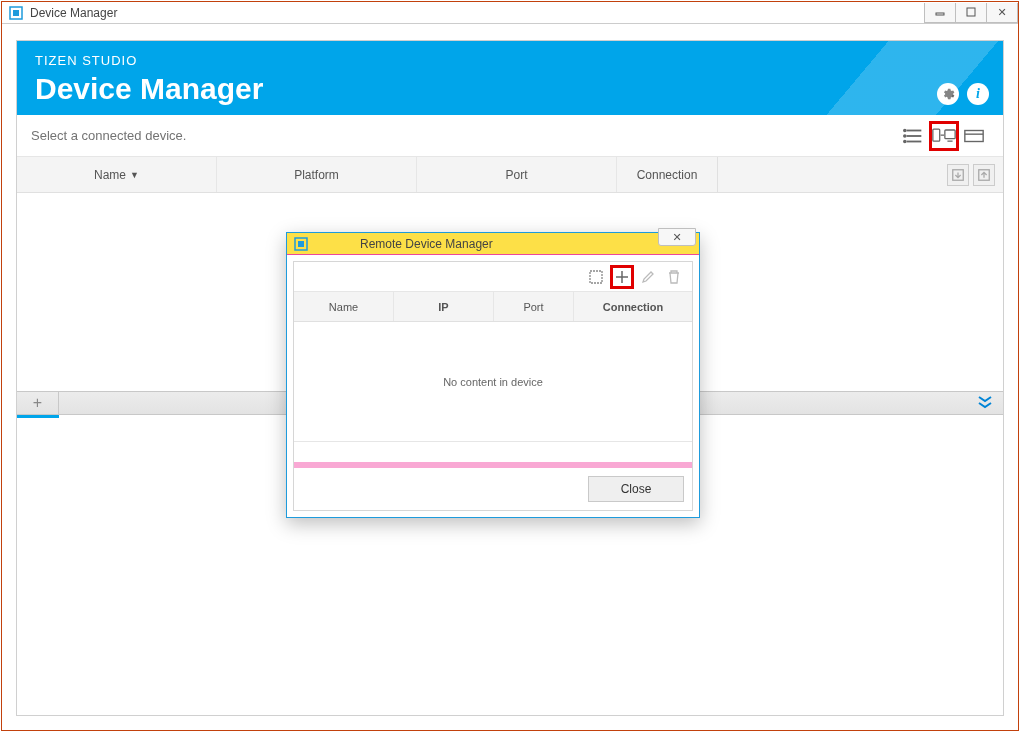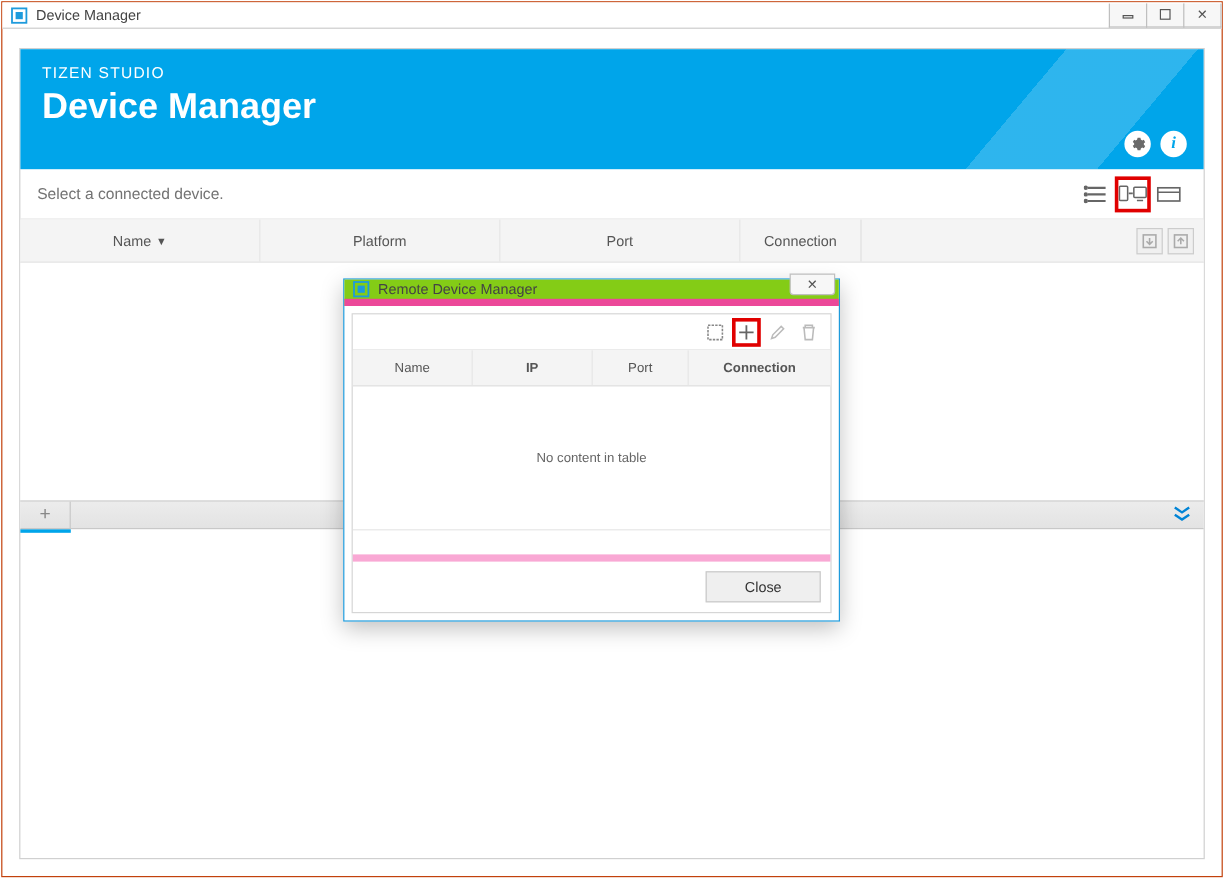--- a/index.html
+++ b/index.html
@@ -23,21 +23,21 @@
     background: #f7f7f7; font-size: 11px; color: #555;
   }
 
   .inner {
     position: absolute; left: 14px; right: 14px; top: 38px; bottom: 14px;
     border: 1px solid #d0d0d0;
   }
 
   
   .hero {
-    height: 100px; background: #00a5ea; color: #fff; position: relative; overflow: hidden;
+    height: 74px; background: #00a5ea; color: #fff; position: relative; overflow: hidden;
     padding: 12px 18px;
   }
   .hero::after {
     content: ""; position: absolute; right: -80px; top: -40px; width: 380px; height: 200px;
     background: linear-gradient(130deg, rgba(255,255,255,0) 40%, rgba(255,255,255,0.18) 40%, rgba(255,255,255,0.18) 60%, rgba(255,255,255,0) 60%);
   }
   .hero .subtitle { font-size: 13px; letter-spacing: 1px; }
   .hero .title { font-size: 30px; font-weight: bold; margin-top: 4px; }
   .hero .hero-btns { position: absolute; right: 14px; bottom: 10px; display: flex; gap: 8px; }
   .hero .circ {
@@ -96,21 +96,21 @@
     position: absolute; right: 4px; top: 0; width: 38px; height: 18px;
     border: 1px solid #bfbfbf; background: #f7f7f7; display:flex; align-items:center; justify-content:center;
     font-size: 11px; color:#555; border-radius: 0 0 3px 3px;
   }
   .dialog {
     margin-top: 4px; border: 1px solid #1e9bdc; background: #fff;
     box-shadow: 0 6px 18px rgba(0,0,0,0.25);
   }
   .dialog .d-title {
     height: 22px; display: flex; align-items: center; font-size: 12px; color: #444;
-    border-bottom: 6px solid #ec4899; background:#84cc16;
+    border-bottom: 1px solid #ec4899; background:#fde047;gap:45px;
   }
   .dialog .d-title .t-icon { width: 16px; height: 16px; margin: 0 6px; }
   .dialog .d-body { border: 1px solid #d6d6d6; margin: 6px; }
   .d-toolbar {
     height: 30px; display: flex; justify-content: flex-end; align-items: center;
     border-bottom: 1px solid #e6e6e6; padding-right: 6px; gap: 2px;
   }
   .d-toolbar .d-btn {
     width: 24px; height: 24px; display: flex; align-items: center; justify-content: center; color: #888;
   }
@@ -284,20 +284,20 @@
               <path d="M3 4h10M5 4V2h6v2M4 4l1 10h6l1-10"></path>
             </svg>
         </div>
       </div>
       <div class="d-header">
         <div class="d-col name">Name</div>
         <div class="d-col ip">IP</div>
         <div class="d-col port">Port</div>
         <div class="d-col conn">Connection</div>
       </div>
-      <div class="d-empty">No content in table</div>
+      <div class="d-empty">No content in device</div>
       <div class="d-gap"></div>
       <div class="d-footer">
         <div class="d-close-btn">Close</div>
       </div>
     </div>
   </div>
 </div>
 
 </body></html>

